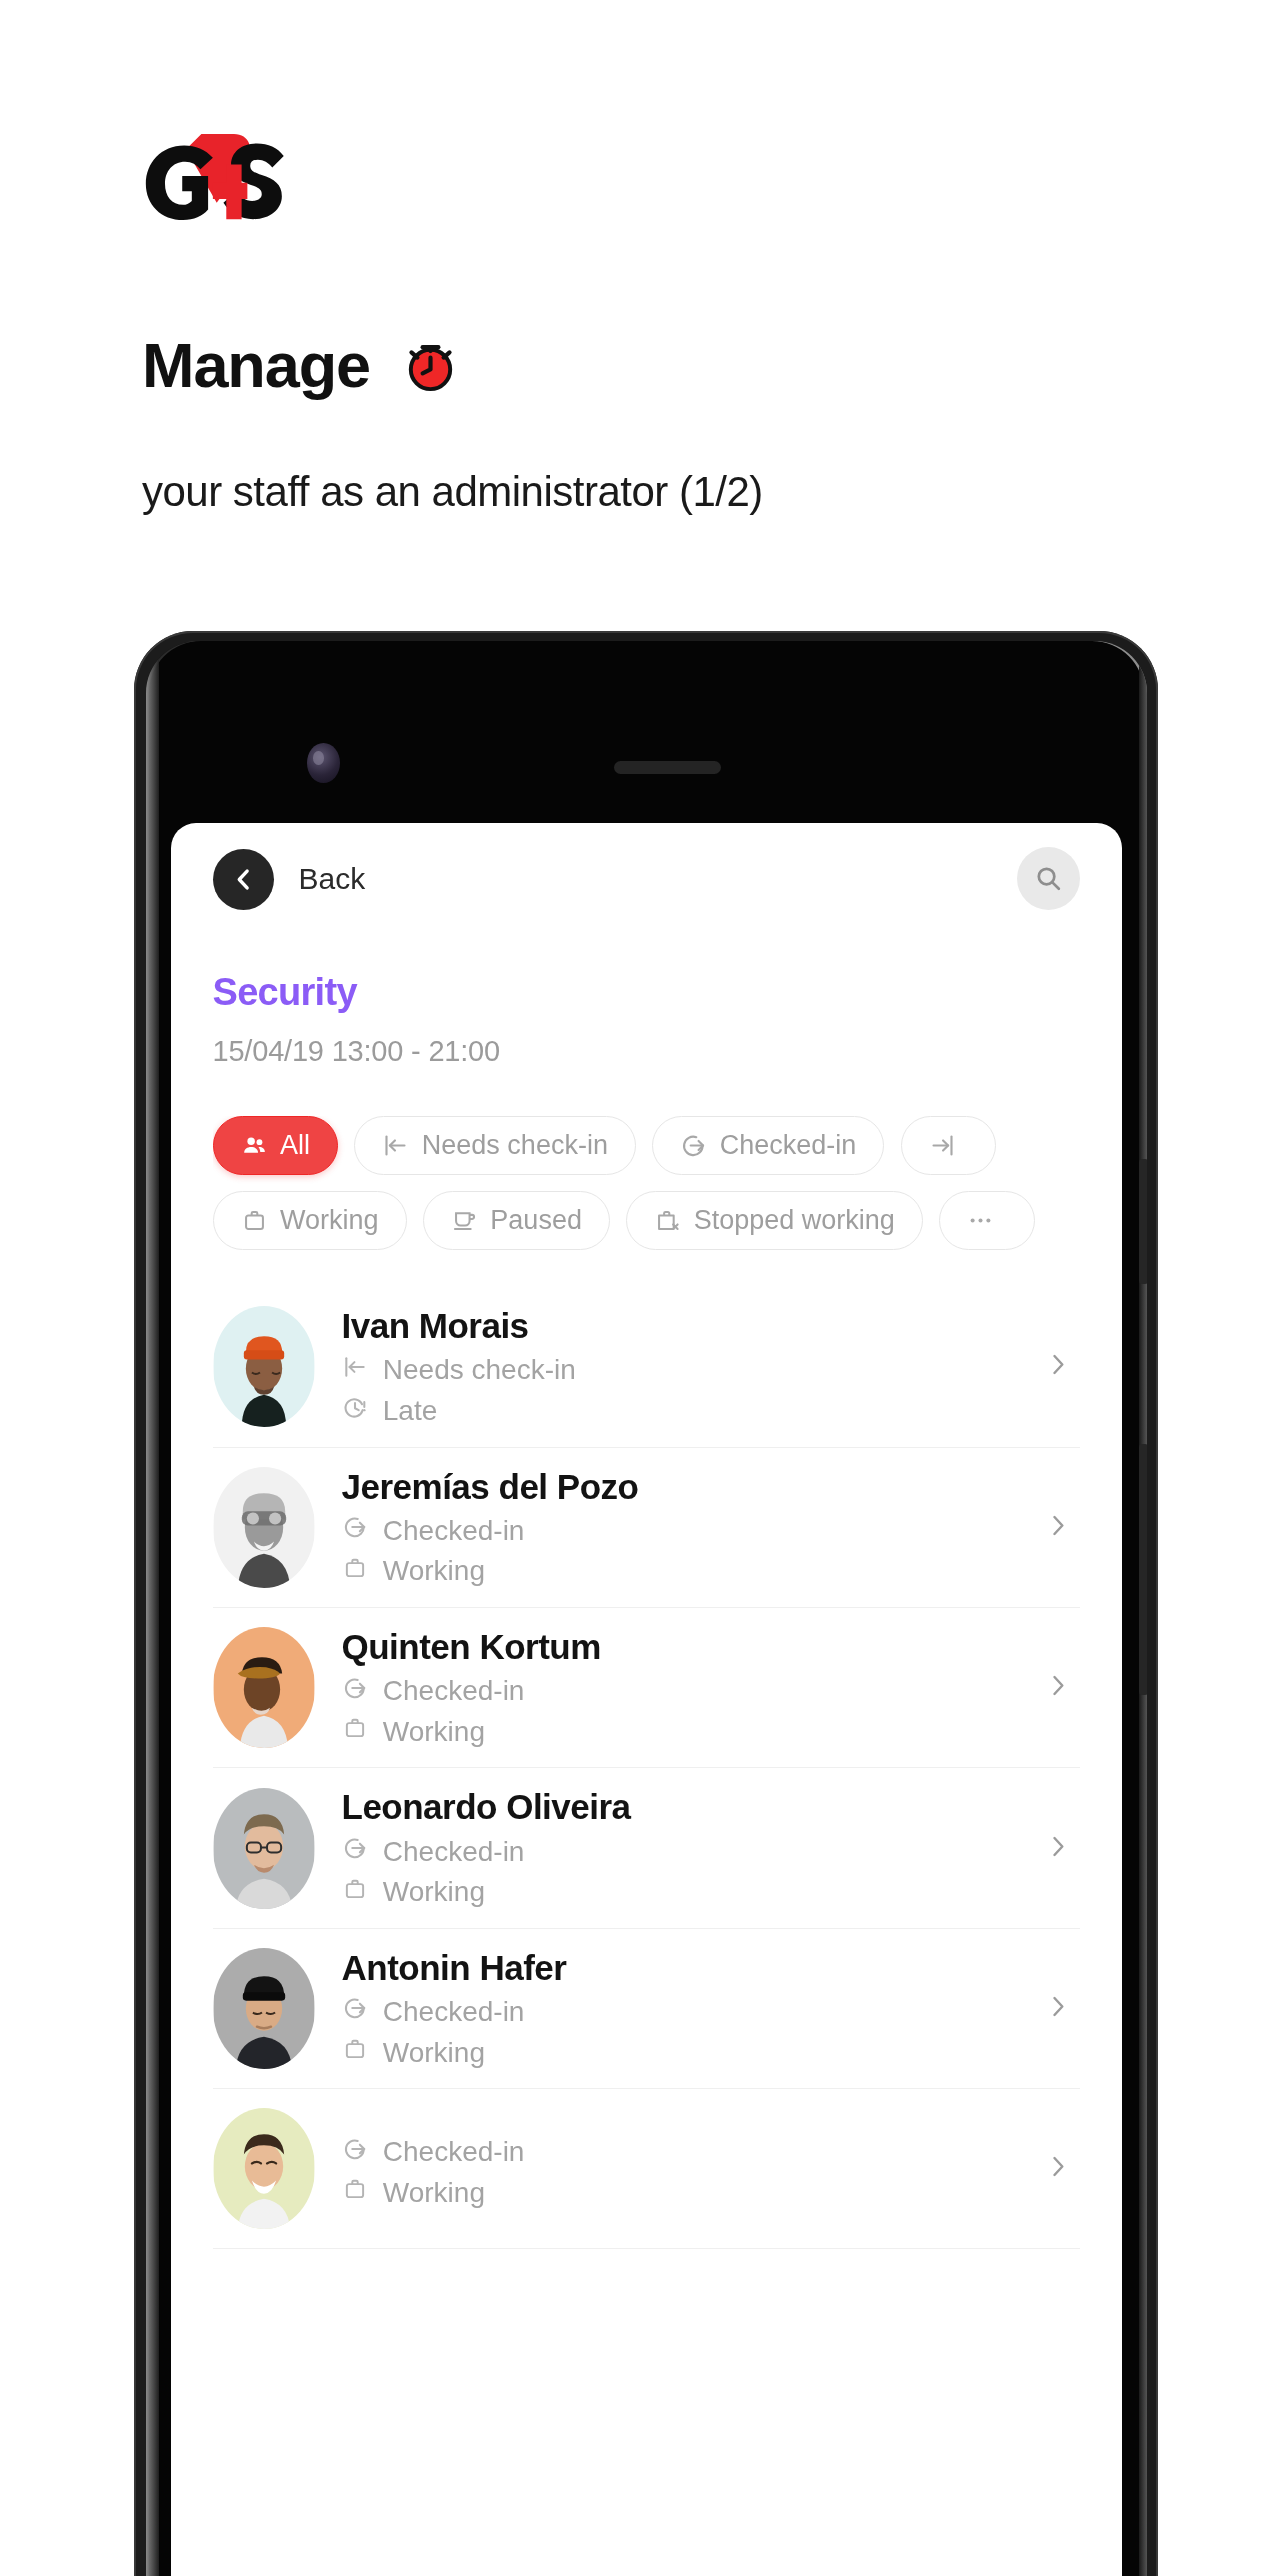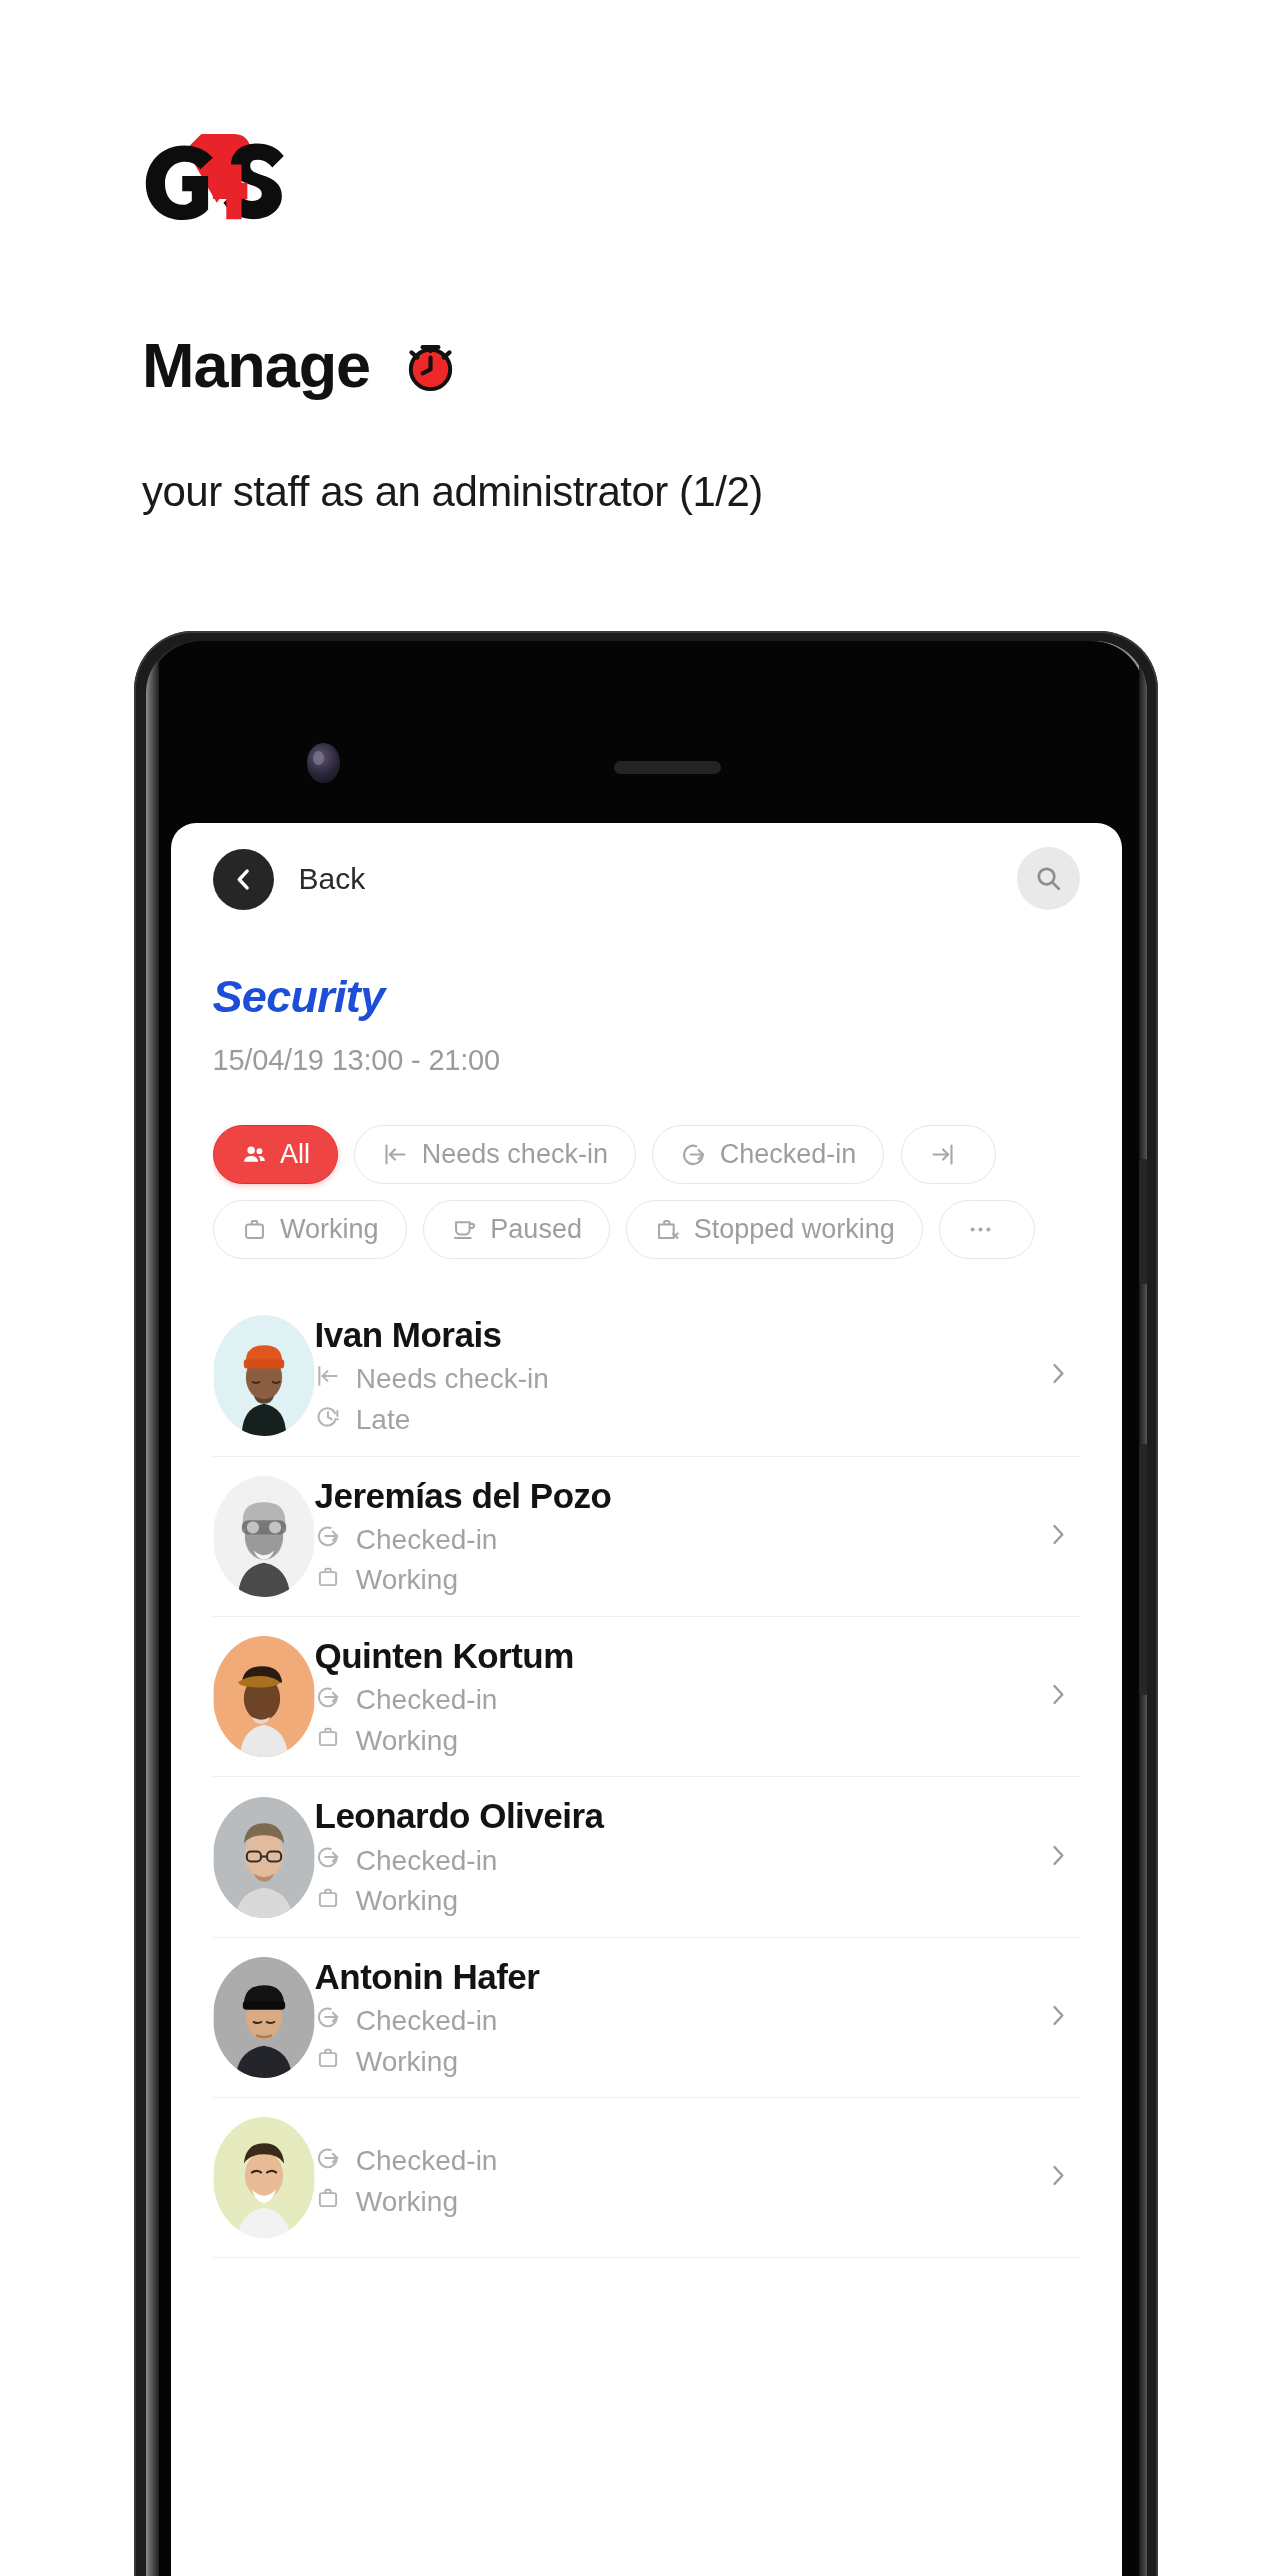--- a/index.html
+++ b/index.html
@@ -96,21 +96,21 @@
     width:61px; height:61px; border-radius:50%; background:#262626;
     display:flex; align-items:center; justify-content:center;
   }
   .back-label { font-size:30px; color:#2b2b2b; font-weight:400; }
   .search-circle {
     width:63px; height:63px; border-radius:50%; background:#e9e9e9;
     display:flex; align-items:center; justify-content:center;
   }
 
   
-  .title { margin-top:61px; font-size:45px; font-weight:700; color:#1d4ed8; letter-spacing:-0.7px;font-style:italic; }
+  .title { margin-top:61px; font-size:38px; font-weight:700; color:#8b5cf6; letter-spacing:-0.7px; }
   .subtitle { margin-top:21px; font-size:29px; color:#9b9b9b; font-weight:400; letter-spacing:-0.2px; }
 
   
   .chips { margin-top:48px; }
   .chip-row { display:flex; gap:16.3px; margin-bottom:16.3px; white-space:nowrap; }
   .chip {
     display:inline-flex; align-items:center; gap:12.5px;
     height:59px; padding:0 27px; border-radius:30px;
     border:1.5px solid #e6e6e6; background:#fff;
     font-size:27px; color:#9e9e9e; flex:0 0 auto;
@@ -118,21 +118,21 @@
   .chip.active {
     background:#ef4444; border-color:#ef2727; color:#ffffff; font-weight:500;
     box-shadow:0 1.9px 6.7px rgba(239,39,39,.25);
   }
   .chip svg { flex:0 0 auto; display:block; }
   .chip-clip { overflow:hidden; }
 
   
   .list { margin-top:21px; }
   .row {
-    display:flex; align-items:center; 
+    display:flex; align-items:center; gap:27px;
     padding:19px 0 19px 0;
     border-bottom:1.5px solid #efefef;
   }
   .avatar {
     width:102px; height:121px; border-radius:51px / 60px;
     overflow:hidden; flex:0 0 auto; position:relative;
   }
   .avatar svg { display:block; width:100%; height:100%; }
   .row-main { flex:1 1 auto; min-width:0; }
   .row-name { font-size:35px; font-weight:700; color:#131313; letter-spacing:-0.5px; }

